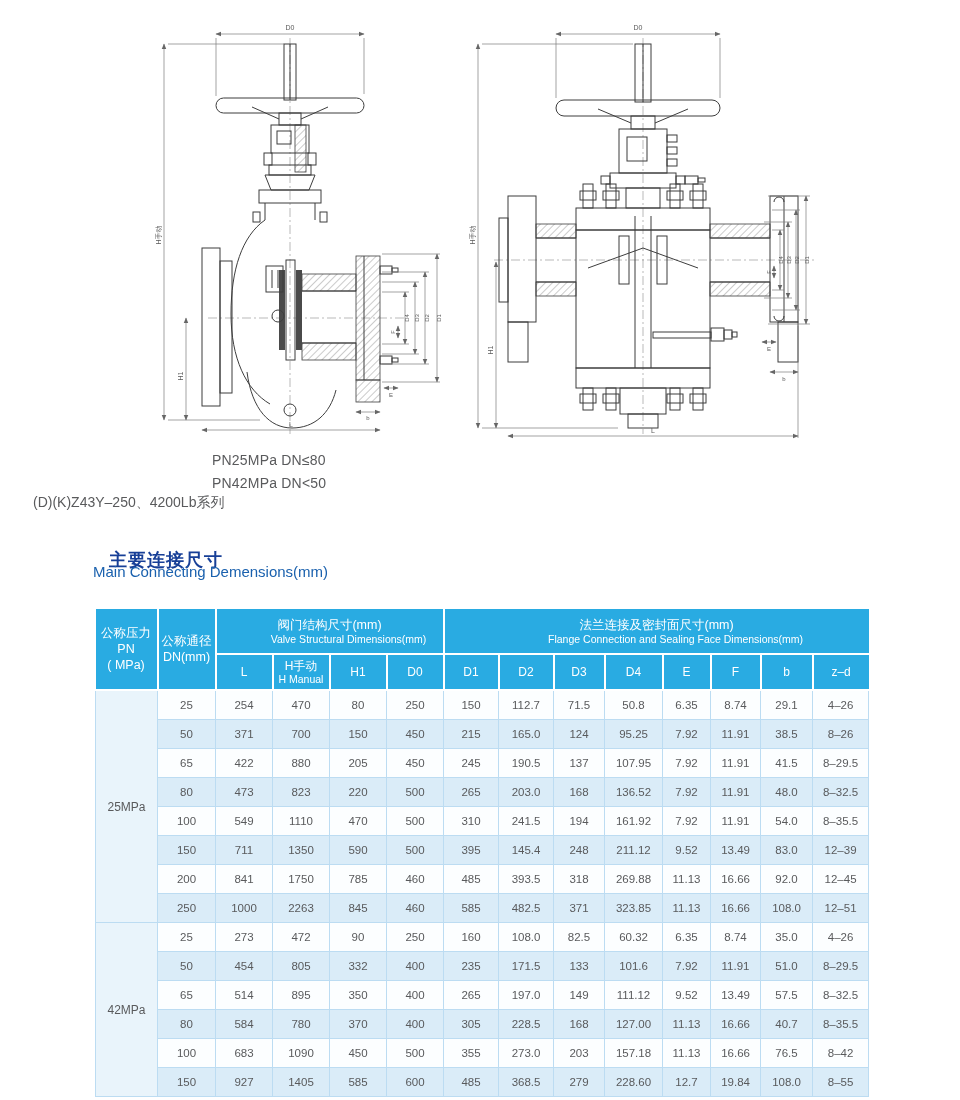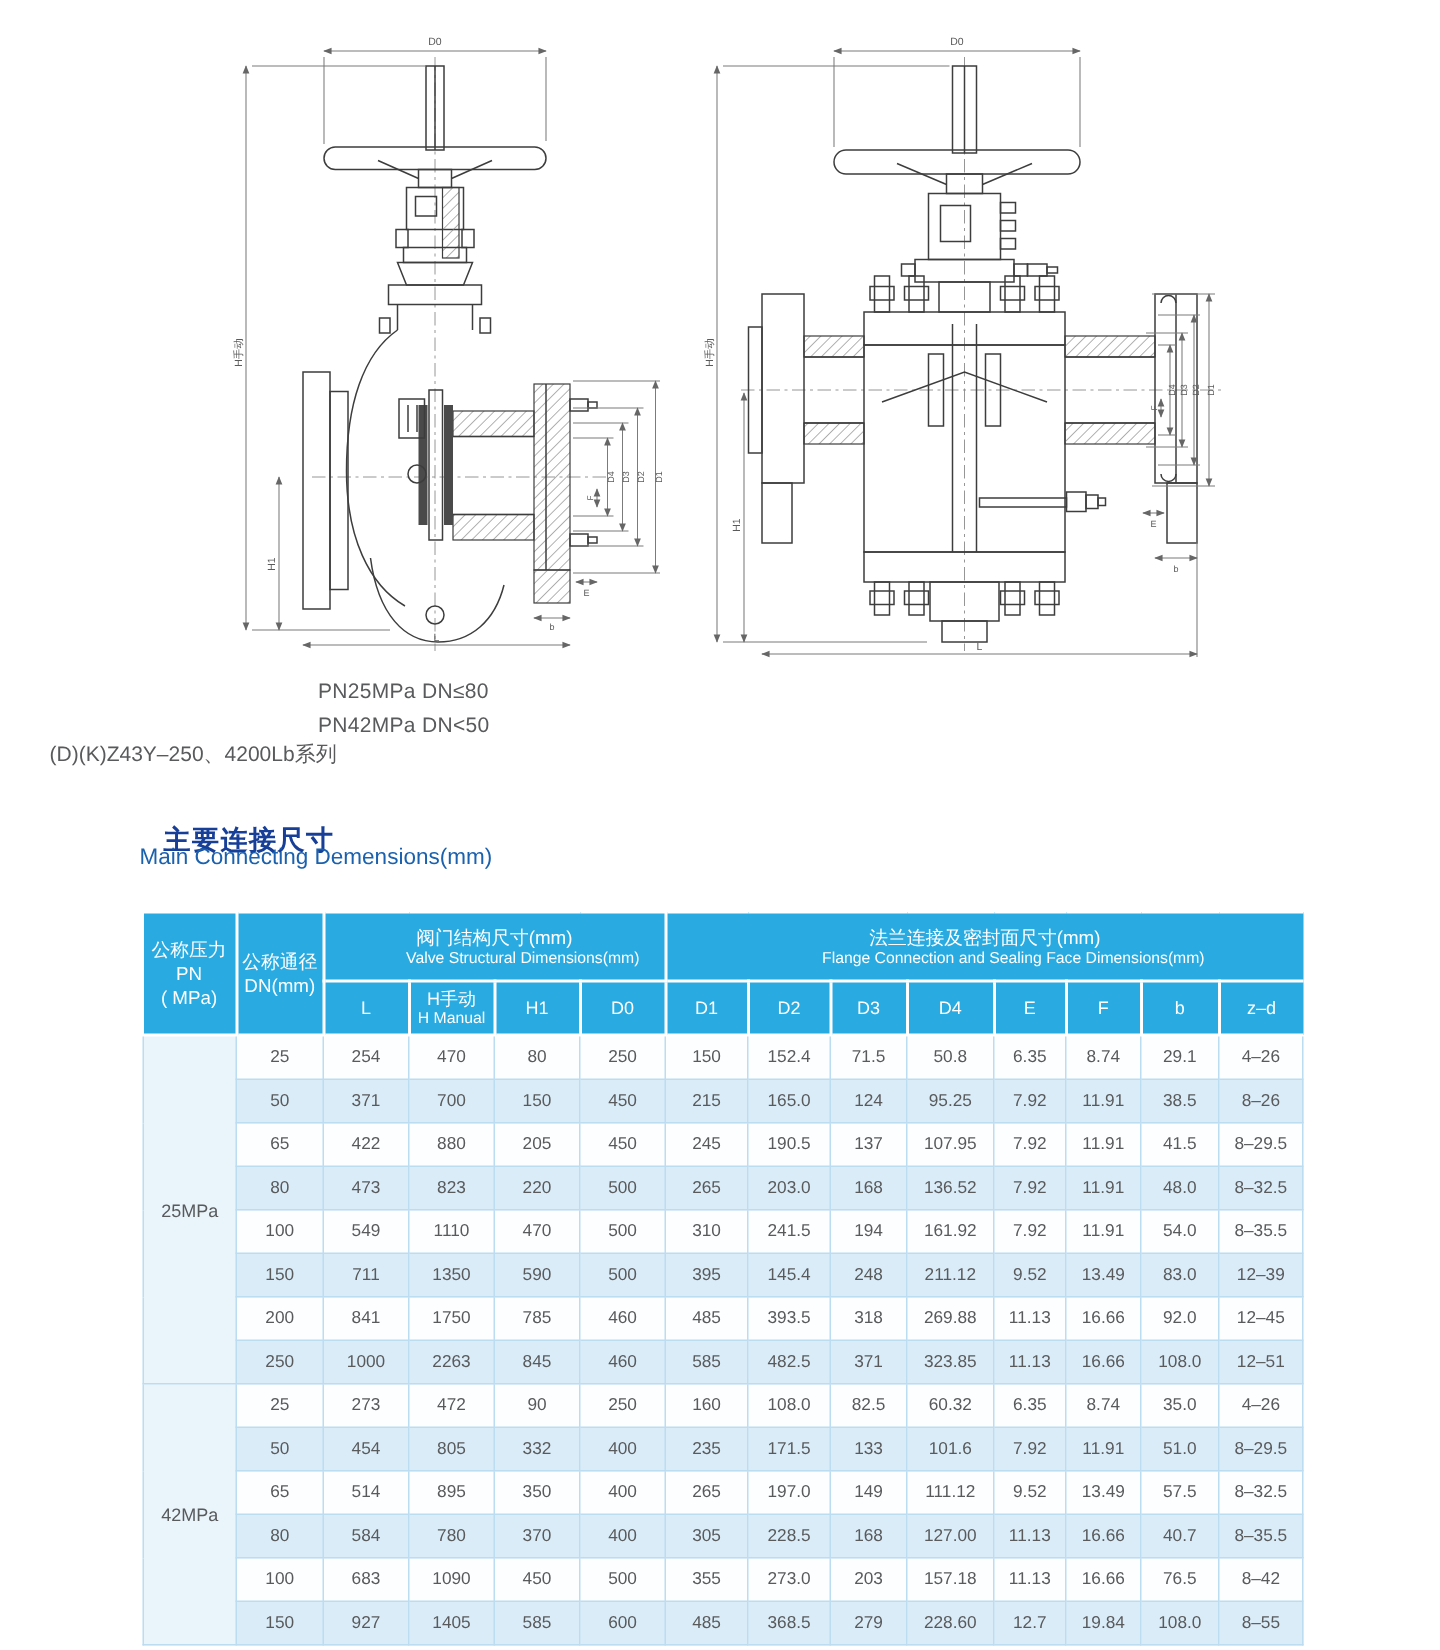--- a/index.html
+++ b/index.html
@@ -388,21 +388,21 @@
       </thead>
     <tbody>
         <tr>
           <td class="section-cell" rowspan="8">25MPa</td>
           <td>25</td>
           <td>254</td>
           <td>470</td>
           <td>80</td>
           <td>250</td>
           <td>150</td>
-          <td>152.4</td>
+          <td>112.7</td>
           <td>71.5</td>
           <td>50.8</td>
           <td>6.35</td>
           <td>8.74</td>
           <td>29.1</td>
           <td>4–26</td>
         </tr>
         <tr>
           <td>50</td>
           <td>371</td>

